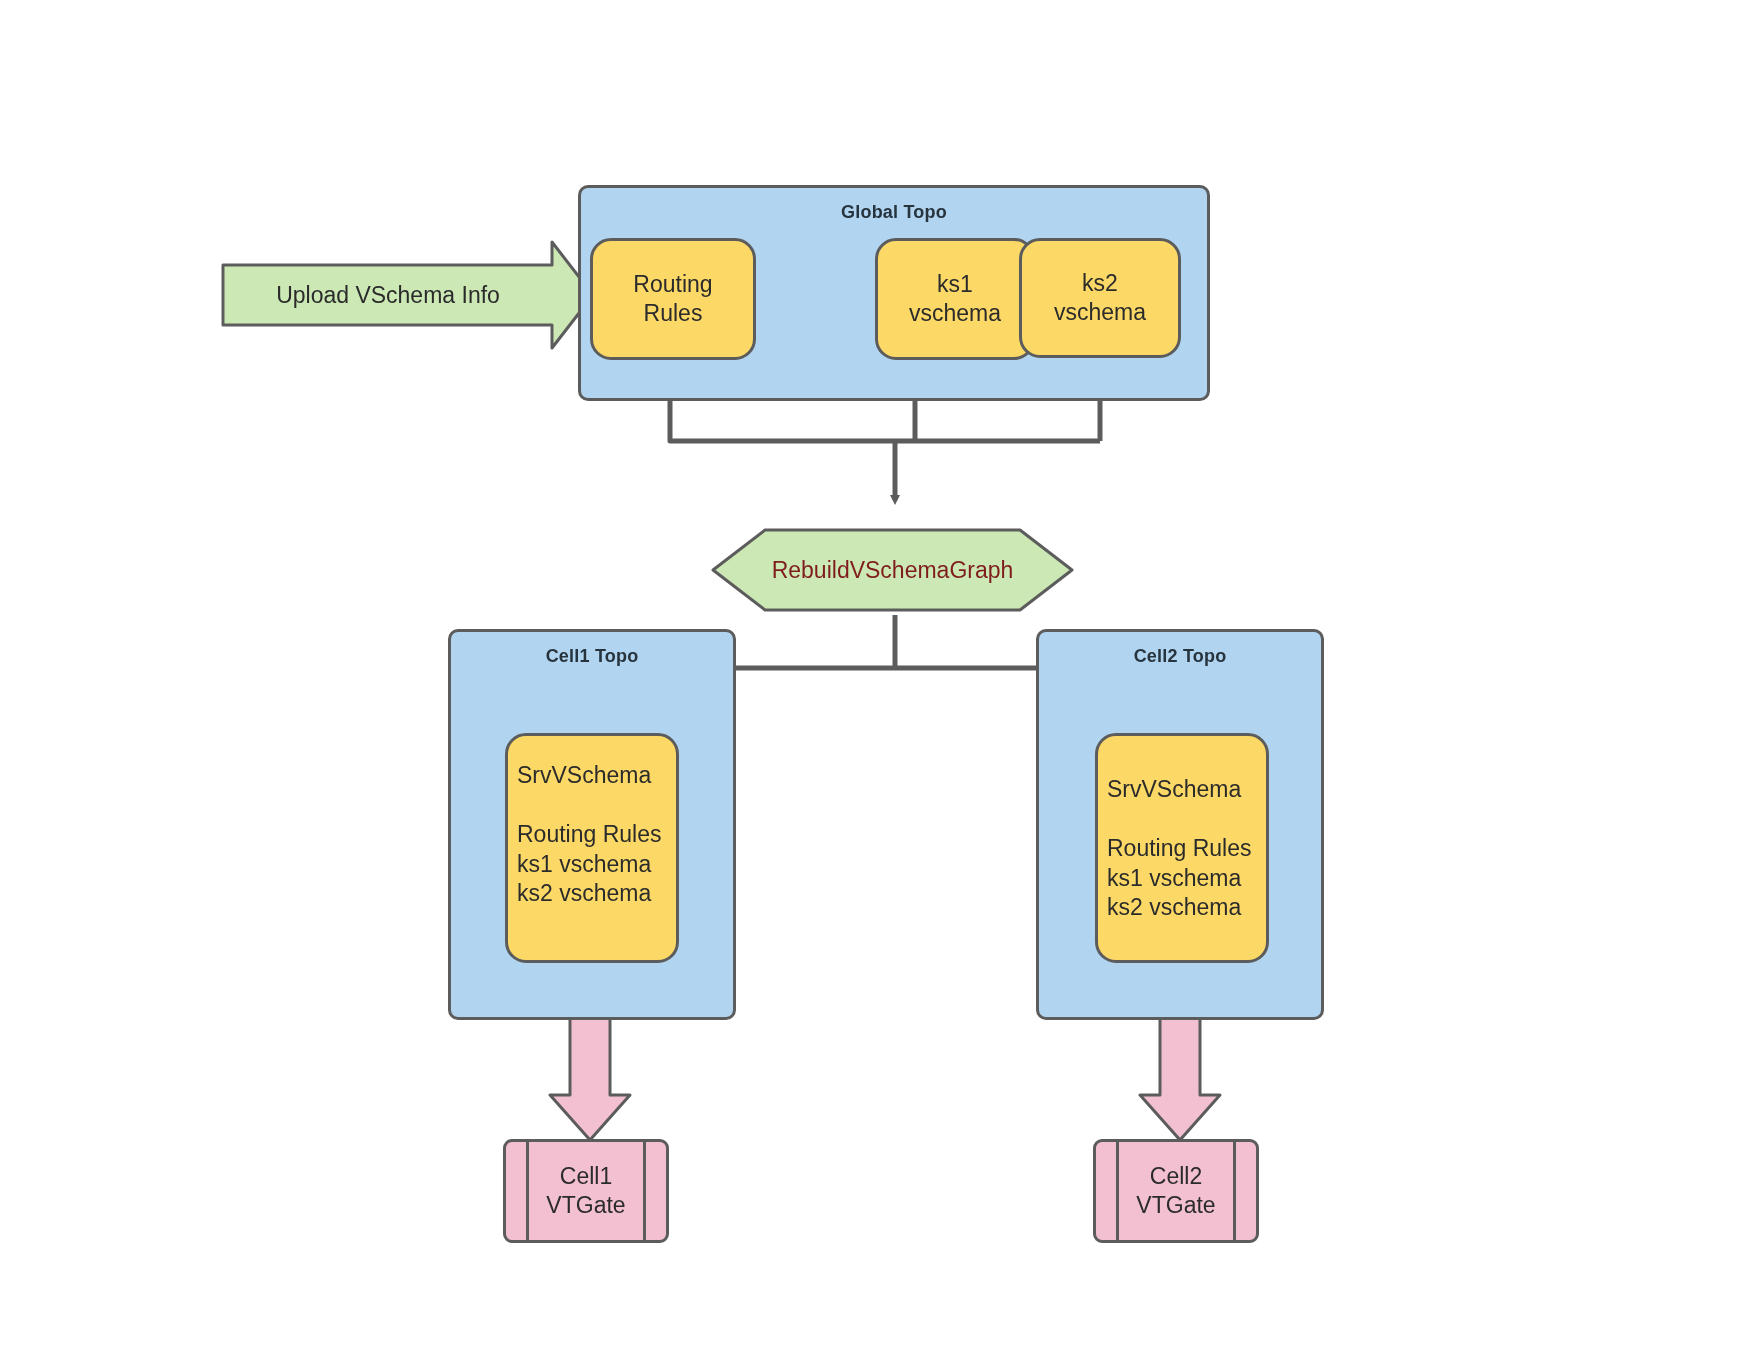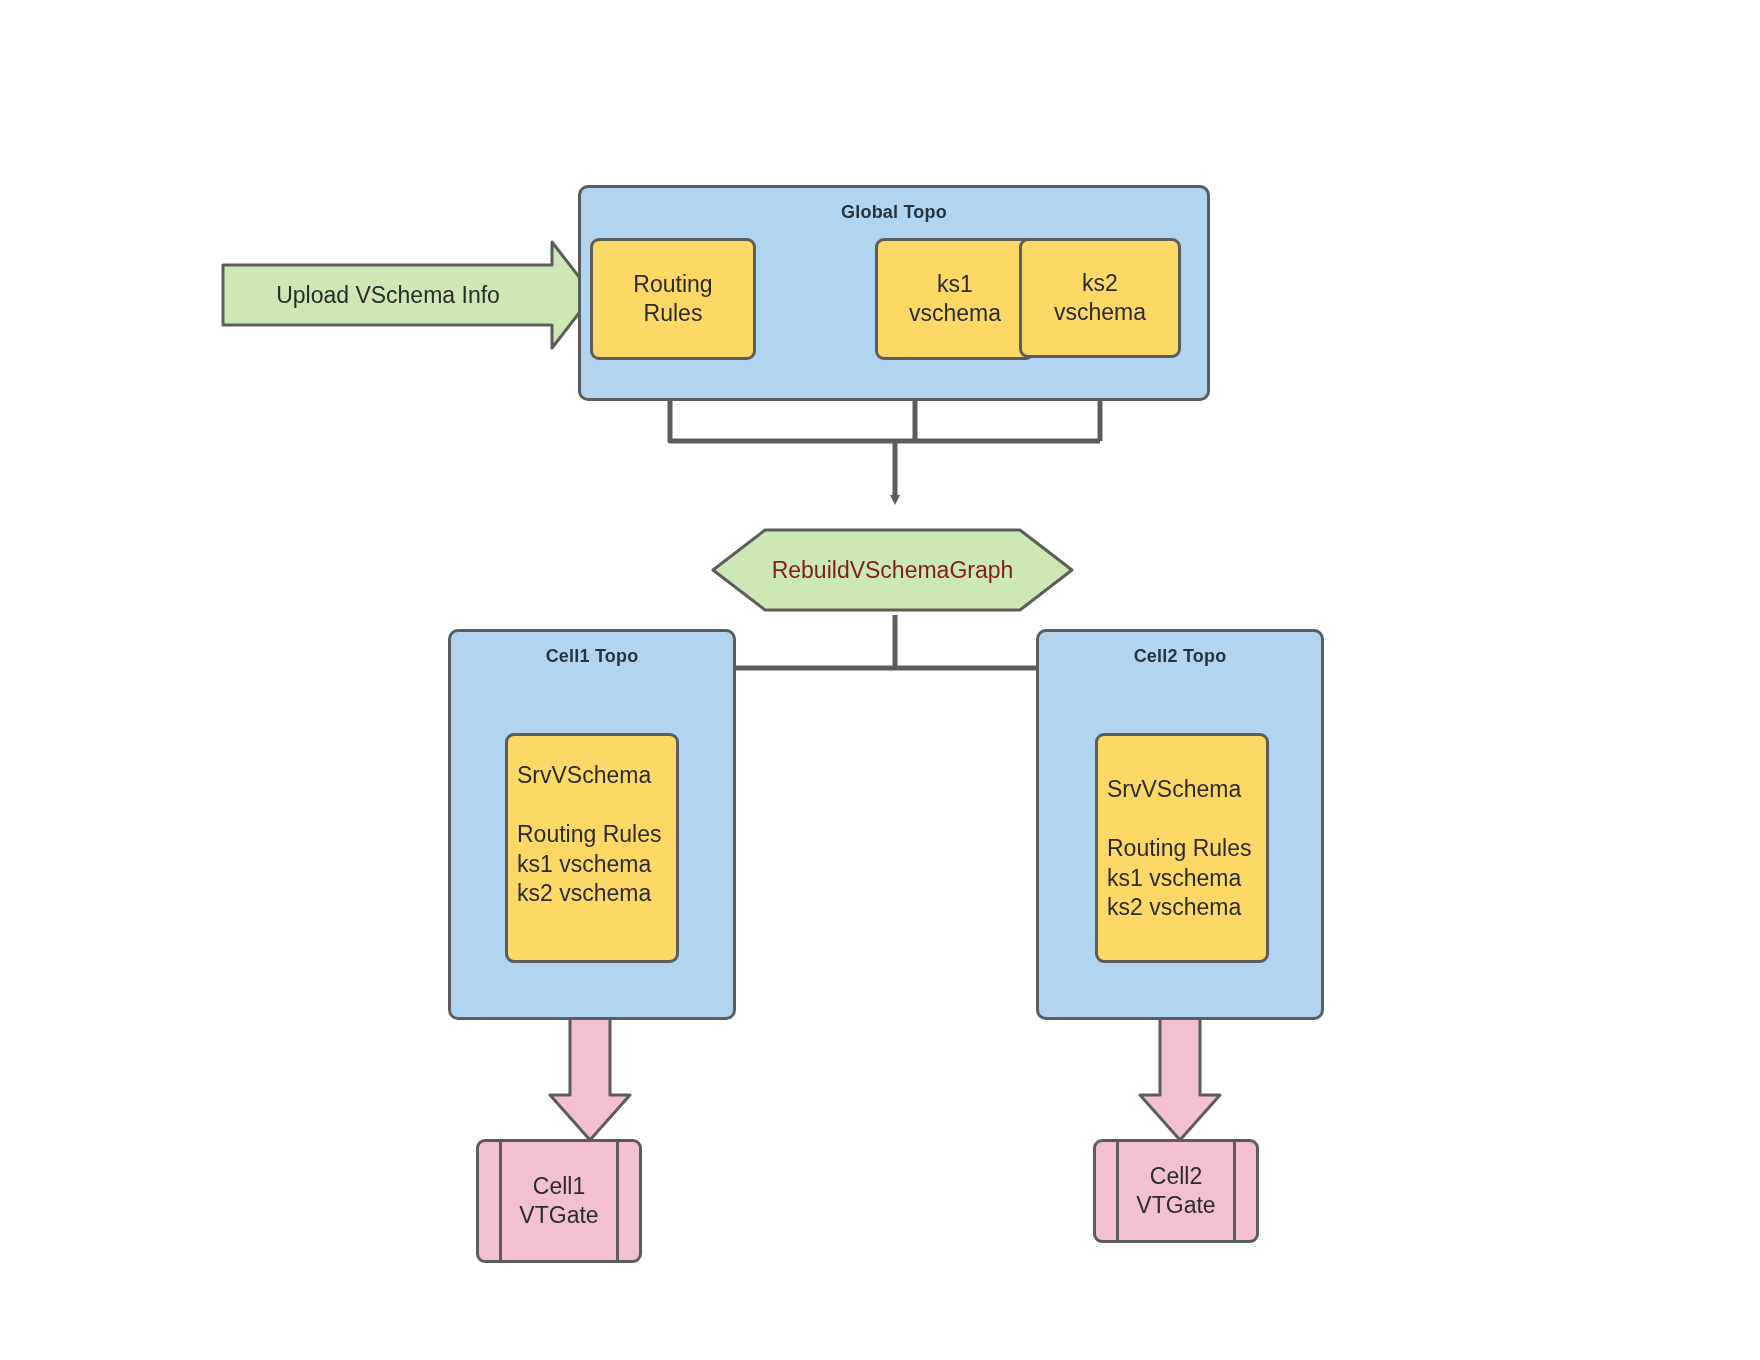--- a/index.html
+++ b/index.html
@@ -49,21 +49,21 @@
     font-weight: bold;
     font-size: 18px;
     color: #27333d;
     margin-top: 13px;
     letter-spacing: .2px;
   }
   
   .ybox {
     background: #fcd966;
     border: 3px solid #5c5c5c;
-    border-radius: 9px;
+    border-radius: 21px;
     font-size: 23px;
     color: #2b2b2b;
   }
   .green-arrow-label {
     position: absolute;
     display: flex;
     align-items: center;
     justify-content: center;
     font-size: 23px;
     color: #2b2b2b;
@@ -173,21 +173,21 @@
   <div class="node ybox" style="left:505px; top:733px; width:174px; height:230px;
               flex-direction:column; align-items:flex-start;
               justify-content:flex-start; padding:25px 0 0 9px; text-align:left;">
     <div>SrvVSchema</div>
     <div style="height:30px;"></div>
     <div>Routing Rules</div>
     <div>ks1 vschema</div>
     <div>ks2 vschema</div>
   </div>
 
-  <div class="vtgate" style="left:476px; top:1139px; width:166px; height:124px;">
+  <div class="vtgate" style="left:503px; top:1139px; width:166px; height:104px;">
     <span class="bar l"></span>
     <span class="bar r"></span>
     <span class="vtg-label multiline">Cell1
 VTGate</span>
   </div>
 
   <div class="node topo" style="left:1036px; top:629px; width:288px; height:391px;">
     <div class="topo-title">Cell2 Topo</div>
   </div>
 

